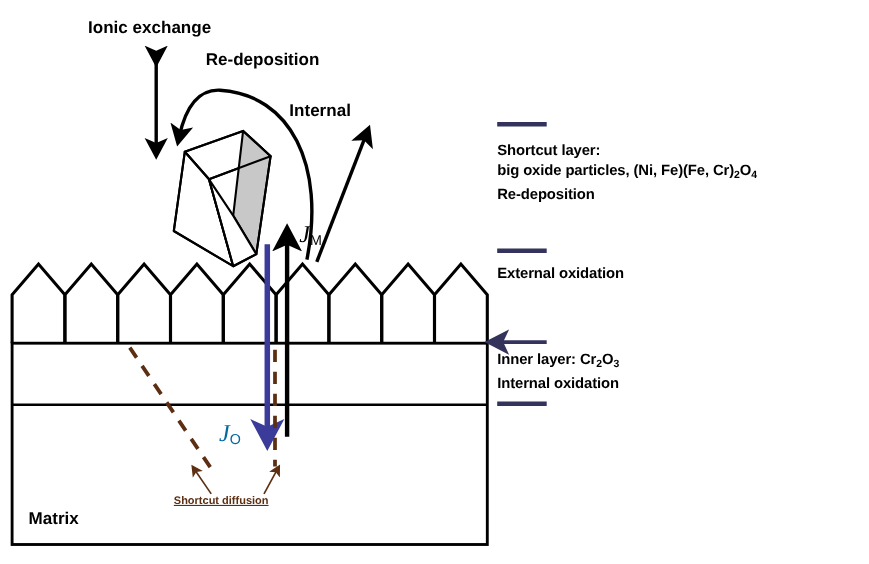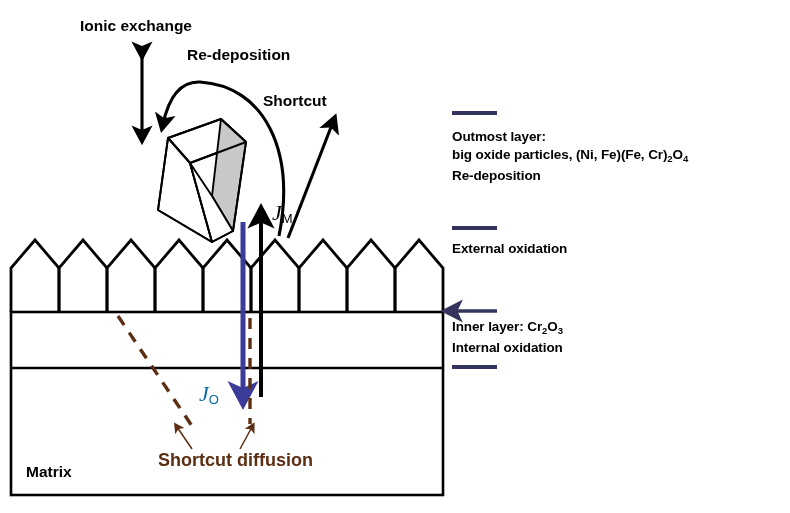--- a/index.html
+++ b/index.html
@@ -30,21 +30,21 @@
   #blk-inner{left:452px;top:318px;}
 
   
   .dlabel{
     position:absolute;color:#000;font-weight:bold;white-space:nowrap;
   }
   #lbl-ionic{left:80px;top:17px;font-size:15.5px;}
   #lbl-redep{left:187px;top:46px;font-size:15.5px;}
   #lbl-diss{left:263px;top:92px;font-size:15.5px;}
   #lbl-matrix{left:26px;top:463px;font-size:15.5px;}
-  #lbl-shortcut{left:158px;top:450px;font-size:18px;color:#5c2e12;}
+  #lbl-shortcut{left:158px;top:450px;font-size:10px;color:#5c2e12;text-decoration:underline;}
 
   .jlabel{
     position:absolute;font-weight:normal;font-style:italic;white-space:nowrap;
     font-family:"Liberation Serif","DejaVu Serif",serif;
   }
   #lbl-jm{left:272px;top:200px;font-size:22px;color:#000;}
   #lbl-jo{left:199px;top:381px;font-size:22px;color:#0369a1;}
   .jsub{font-size:13px;font-style:normal;vertical-align:-0.22em;
         font-family:"Liberation Sans","DejaVu Sans",sans-serif;}
 </style>
@@ -124,32 +124,32 @@
     <line x1="452" y1="228" x2="497" y2="228" stroke="#33335c" stroke-width="4"></line>
     <line x1="452" y1="367" x2="497" y2="367" stroke="#33335c" stroke-width="4"></line>
 
     <line x1="497" y1="311" x2="452" y2="311" stroke="#33335c" stroke-width="3.4" marker-end="url(#ah-navy)"></line>
   </svg>
 
   <div class="dlabel" id="lbl-ionic">Ionic exchange</div>
 
   <div class="dlabel" id="lbl-redep">Re-deposition</div>
 
-  <div class="dlabel" id="lbl-diss">Shortcut</div>
+  <div class="dlabel" id="lbl-diss">Internal</div>
 
   <div class="dlabel" id="lbl-matrix">Matrix</div>
 
   <div class="dlabel" id="lbl-shortcut">Shortcut diffusion</div>
 
   <div class="jlabel" id="lbl-jm"><span>J</span><span class="jsub">M</span></div>
 
   <div class="jlabel" id="lbl-jo"><span>J</span><span class="jsub">O</span></div>
 
   <div class="legend-block" id="blk-outmost">
-    <span class="ln">Outmost layer:</span>
+    <span class="ln">Shortcut layer:</span>
     <span class="ln"><span>big oxide particles, (Ni, Fe)(Fe, Cr)</span><span class="sub">2</span><span>O</span><span class="sub">4</span></span>
     <span class="ln">Re-deposition</span>
   </div>
 
   <div class="legend-block" id="blk-outer">
     <span class="ln">External oxidation</span>
   </div>
 
   <div class="legend-block" id="blk-inner">
     <span class="ln"><span>Inner layer:</span><span> Cr</span><span class="sub">2</span><span>O</span><span class="sub">3</span></span>

